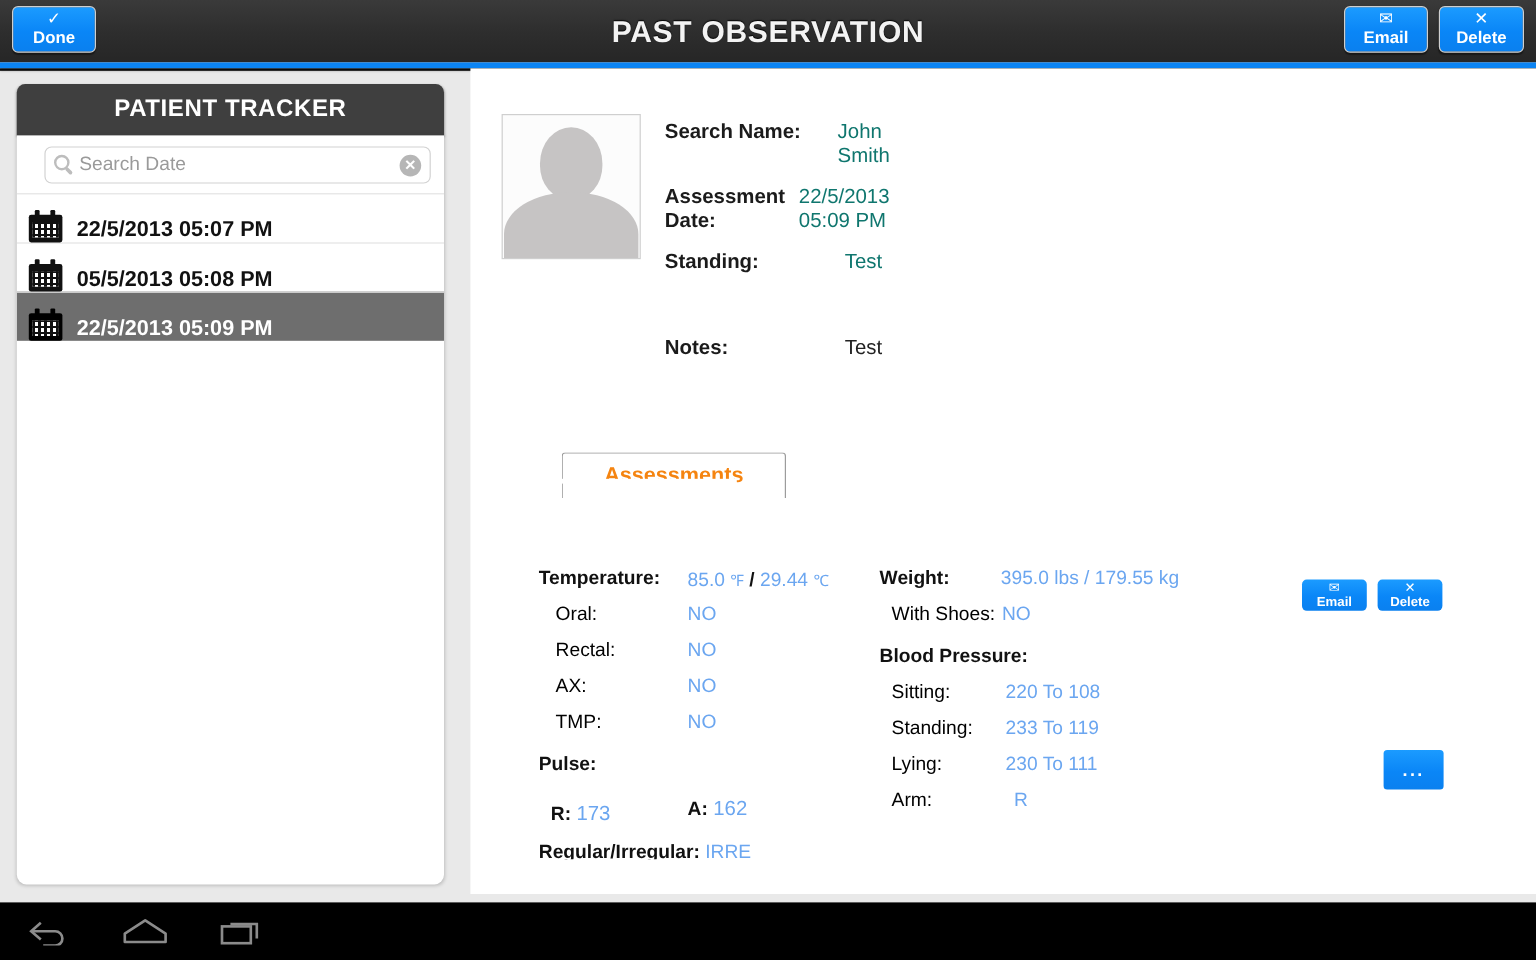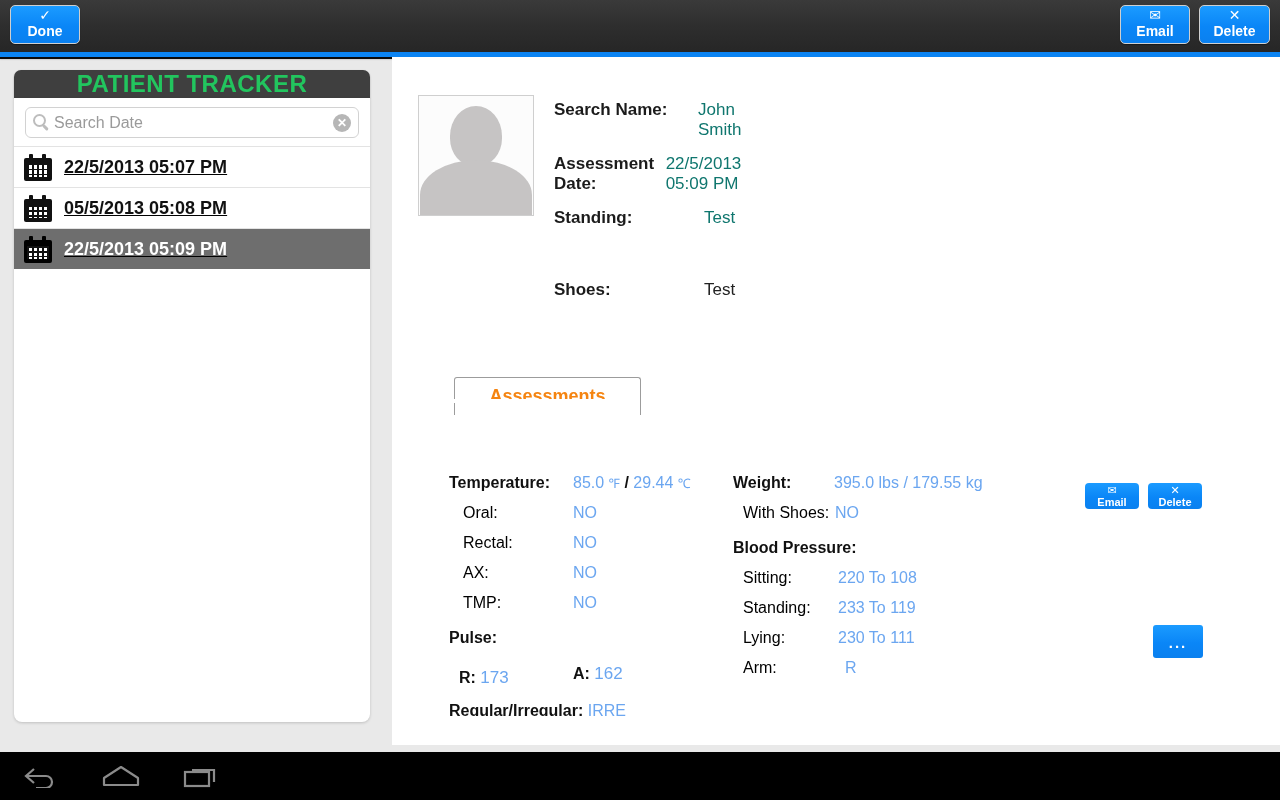--- a/index.html
+++ b/index.html
@@ -45,33 +45,33 @@
   }
   .tbtn .ico { display: block; font-size: 14px; line-height: 15px; height: 15px; }
   .tbtn .lbl { display: block; font-size: 14px; font-weight: bold; line-height: 16px; }
   #done-btn  { left: 10px;   top: 5px;  width: 70px;  height: 39px; }
   #email-btn { left: 1120px; top: 5px;  width: 70px;  height: 39px; }
   #del-btn   { left: 1199px; top: 5px;  width: 71px;  height: 39px; }
 
   
   .sidebar { position: absolute; left: 14px; top: 70px; width: 356px; }
   .tracker-head {
-    height: 28px; background: #3f3f3f;
+    height: 43px; background: #3f3f3f;
     border-radius: 7px 7px 0 0;
-    color: #22c55e; font-size: 24px; font-weight: bold;
+    color: #ffffff; font-size: 20px; font-weight: bold;
     letter-spacing: .5px;
     display: flex; align-items: center; justify-content: center;
     box-shadow: 0 1px 2px rgba(0,0,0,.3);
   }
   .list-panel {
     background: #fff; border-radius: 0 0 8px 8px;
     height: 624px; overflow: hidden;
     box-shadow: 0 1px 3px rgba(0,0,0,.18);
   }
-  .search-wrap { padding: 9px 11px 8px 11px; }
+  .search-wrap { padding: 9px 11px 8px 23px; }
   .search-box {
     position: relative; height: 31px;
     border: 1px solid #d2d2d2; border-radius: 6px; background: #fff;
   }
   .search-icon {
     position: absolute; left: 7px; top: 6px; width: 13px; height: 13px;
     border: 2.4px solid #bdbdbd; border-radius: 50%;
   }
   .search-icon:after {
     content: ""; position: absolute; right: -5px; bottom: -4px;
@@ -84,22 +84,22 @@
     font-family: "Liberation Sans", sans-serif; font-size: 16px; color: #333;
   }
   .search-input::placeholder { color: #9a9a9a; }
   .clear-btn {
     position: absolute; right: 7px; top: 6px;
     width: 18px; height: 18px; border-radius: 50%;
     background: #b6b6b6; color: #fff; font-size: 12px; line-height: 18px;
     text-align: center; cursor: pointer; font-weight: bold;
   }
   .date-row {
-    display: flex; align-items: center; height: 41px;
-    border-top: 1px solid #e3e3e3; padding-left: 10px; cursor: pointer; text-decoration: underline;
+    display: flex; align-items: flex-end; height: 41px;
+    border-top: 1px solid #e3e3e3; padding-left: 10px; cursor: pointer;
   }
   .date-row.sel { background: #6e6e6e; }
   .date-row .txt { font-size: 18px; font-weight: bold; color: #111; margin-left: 12px; }
   .date-row.sel .txt { color: #fff; }
   .cal-icon { width: 28px; height: 27px; position: relative; flex: 0 0 28px; }
   .cal-icon .body {
     position: absolute; left: 0; top: 4px; width: 28px; height: 23px;
     background: #111; border-radius: 2px;
   }
   .date-row.sel .cal-icon .body { background: #000; }
@@ -140,21 +140,21 @@
   .info-rows { position: absolute; left: 136px; top: 5px; }
   .info-row { display: flex; margin-bottom: 14px; }
   .info-row .k { font-size: 17px; font-weight: bold; color: #1b1b1b; width: 150px; }
   .info-row .v { font-size: 17px; color: #0f766e; }
   .notes-row { position: absolute; left: 136px; top: 185px; display: flex; }
   .notes-row .k { font-size: 17px; font-weight: bold; color: #1b1b1b; width: 150px; }
   .notes-row .v { font-size: 17px; color: #222; }
 
   
   .tab {
-    position: absolute; left: 62px; top: 320px;
+    position: absolute; left: 76px; top: 320px;
     width: 187px; height: 38px;
     background: #fff; border: 1px solid #9c9c9c; border-bottom: none;
     border-radius: 3px 3px 0 0;
     display: flex; align-items: center; justify-content: center;
     color: #f58410; font-weight: bold; font-size: 18px;
     z-index: 3; cursor: pointer;
   }
   .card {
     position: absolute; left: 26px; top: 343px;
     width: 830px; height: 322px;
@@ -201,20 +201,21 @@
   }
   .nav-ico { position: absolute; cursor: pointer; }
 </style>
 </head>
 <body>
 
 <div id="app">
 
   <div class="topbar"></div>
   <div class="topbar-underline"></div>
+  <div class="page-title">PAST OBSERVATION</div>
 
   <div class="tbtn" id="done-btn">
     <span class="ico">✓</span>
     <span class="lbl">Done</span>
   </div>
   <div class="tbtn" id="email-btn">
     <span class="ico">✉</span>
     <span class="lbl">Email</span>
   </div>
   <div class="tbtn" id="del-btn">
@@ -280,21 +281,21 @@
         <div class="info-row">
           <span class="k">Assessment Date:</span>
           <span class="v">22/5/2013 05:09 PM</span>
         </div>
         <div class="info-row">
           <span class="k">Standing:</span>
           <span class="v">Test</span>
         </div>
       </div>
       <div class="notes-row">
-        <span class="k">Shoes:</span>
+        <span class="k">Notes:</span>
         <span class="v">Test</span>
       </div>
     </div>
 
     <div class="tab">Assessments</div>
     <div class="card-tabmask"></div>
 
   </div>
 
   <div class="vrow" style="left:449px; top:474px;">

